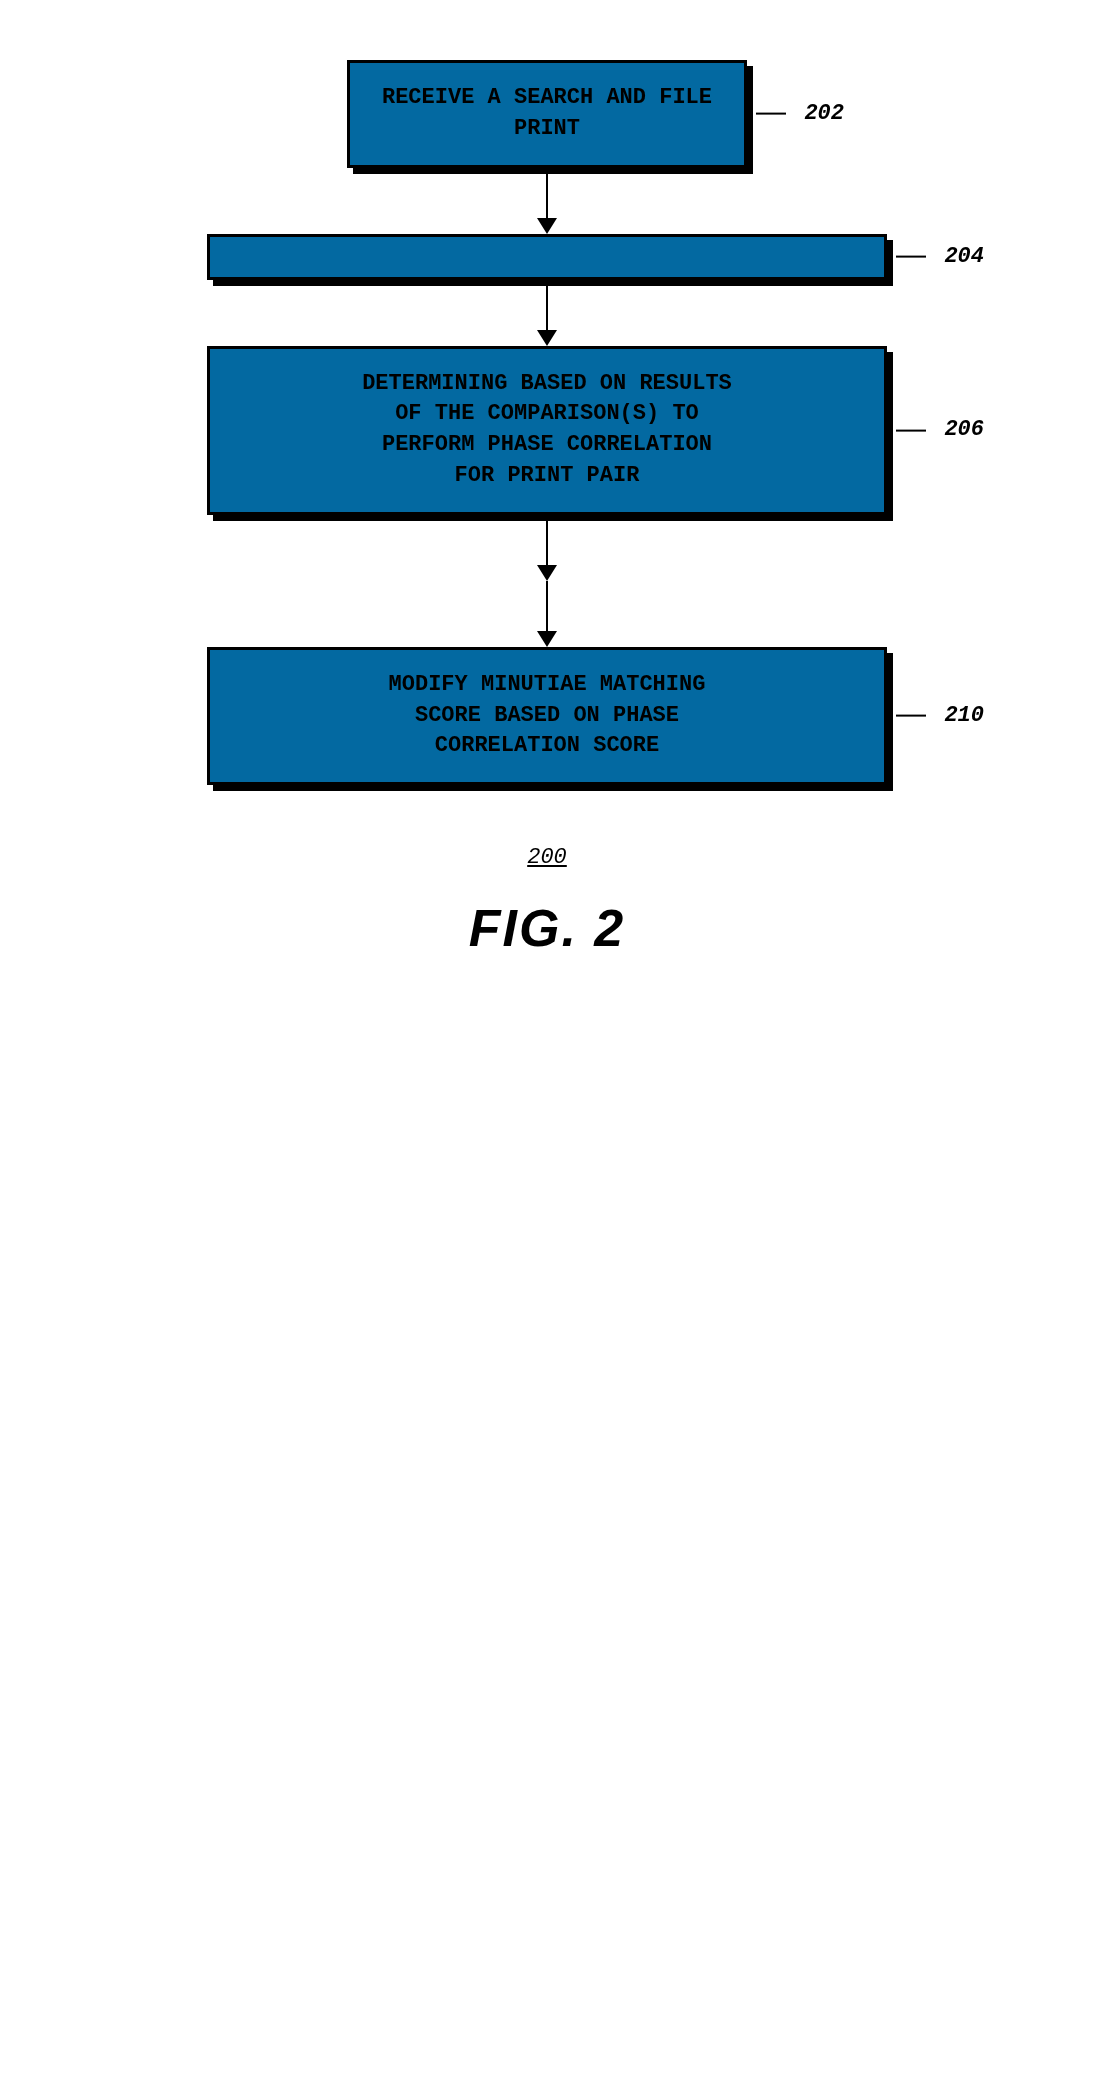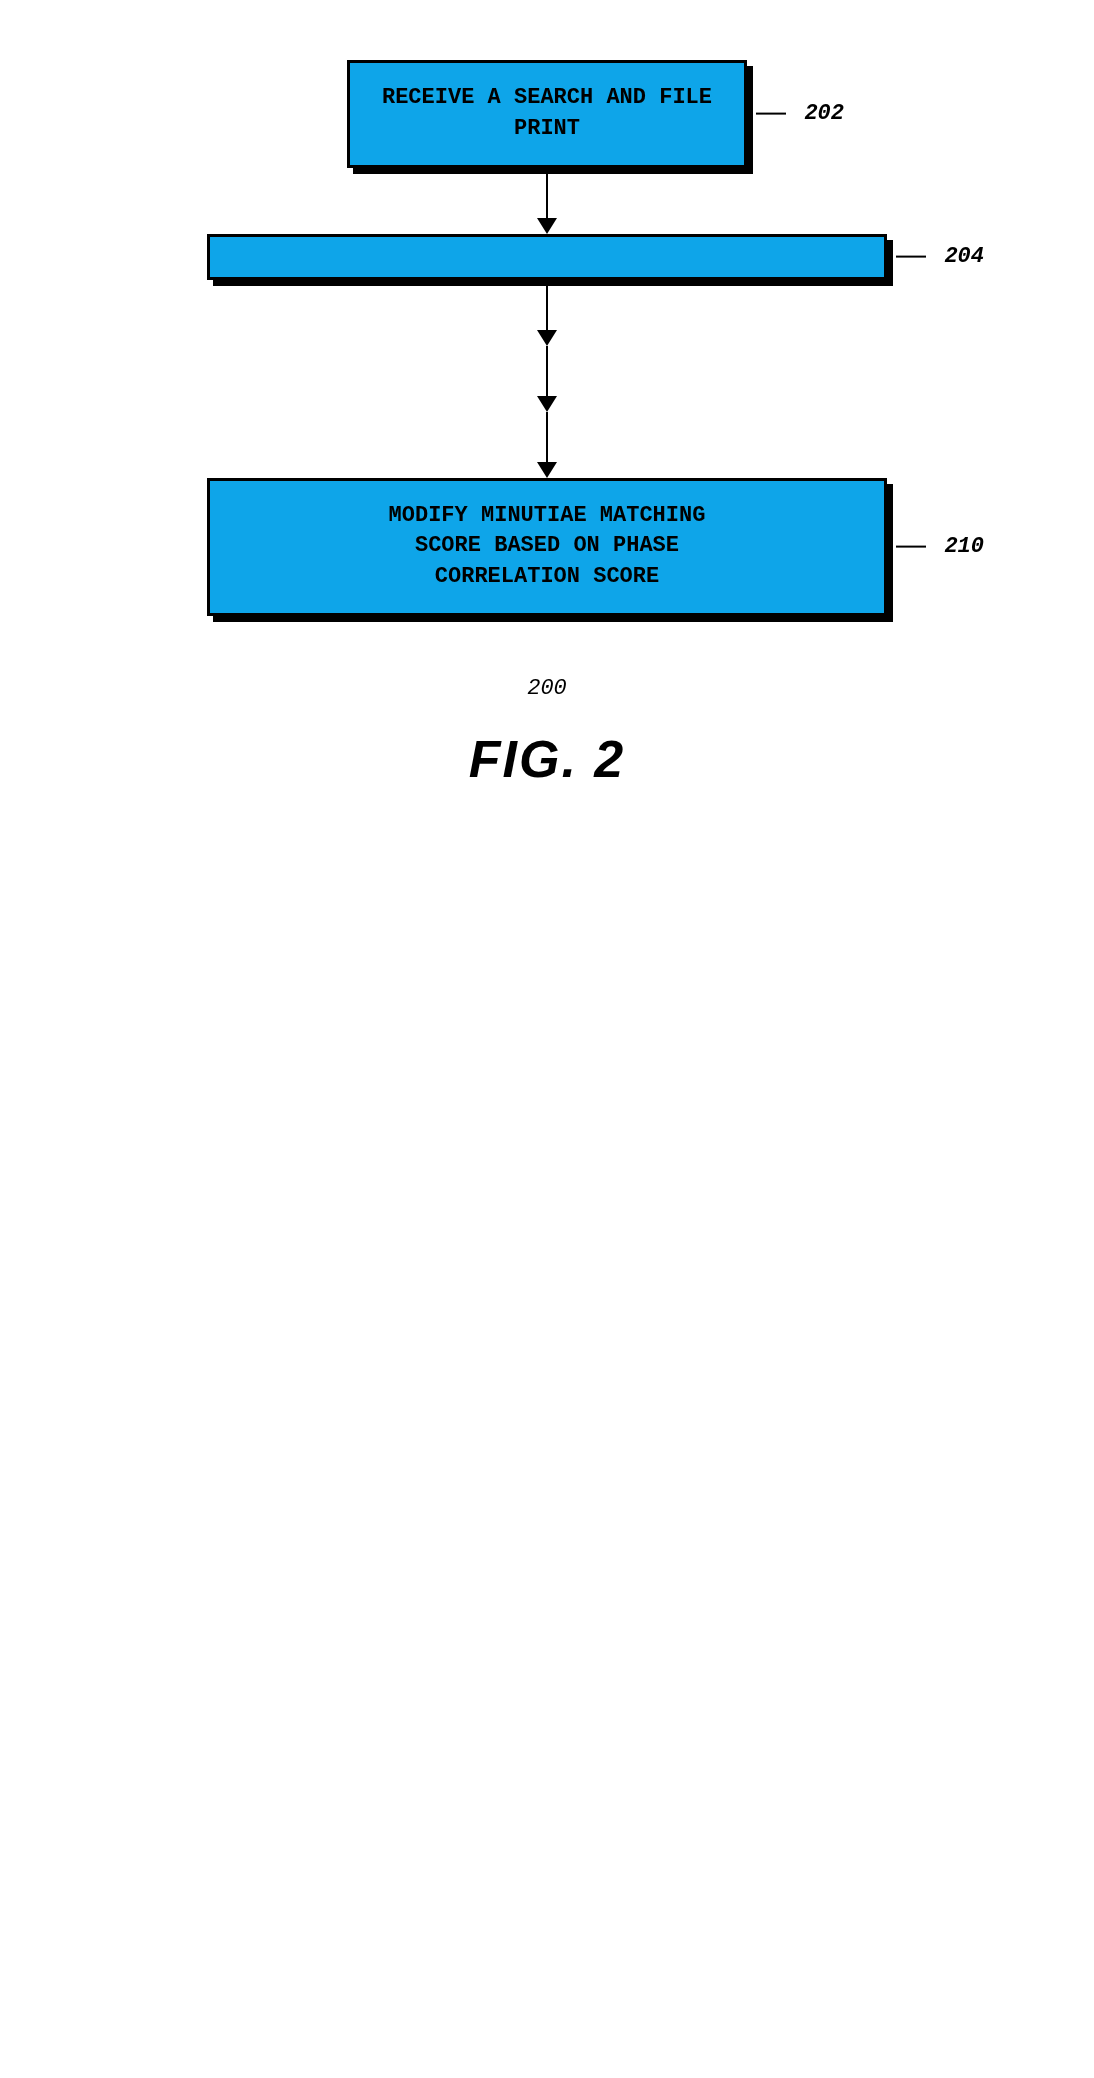--- a/index.html
+++ b/index.html
@@ -21,21 +21,21 @@
       width: 100%;
       height: 100%;
       display: flex;
       flex-direction: column;
       align-items: center;
       padding-top: 60px;
     }
 
     .flow-box {
       border: 3px solid #000;
-      background: #0ea5e9;
+      background: #0369a1;
       text-align: center;
       font-family: 'Courier New', Courier, monospace;
       font-size: 22px;
       font-weight: bold;
       text-transform: uppercase;
       padding: 20px 30px;
       position: relative;
       line-height: 1.4;
     }
 
@@ -82,20 +82,21 @@
       border-left: 10px solid transparent;
       border-right: 10px solid transparent;
       border-top: 16px solid #000;
     }
 
     .figure-label {
       margin-top: 60px;
       font-family: 'Courier New', Courier, monospace;
       font-size: 22px;
       font-style: italic;
+      text-decoration: underline;
     }
 
     .fig-title {
       margin-top: 28px;
       font-family: Liberation Sans, sans-serif;
       font-size: 52px;
       font-weight: 900;
       font-style: italic;
       letter-spacing: 2px;
     }
@@ -150,20 +151,29 @@
         <span>204</span>
       </div>
     </div>
   </div>
 
   <div class="arrow-down">
     <div class="arrow-line"></div>
     <div class="arrow-head"></div>
   </div>
 
+  <div style="position: relative; display: inline-block;">
+    <div class="flow-box box-206 box-shadow">
+      <span>DETERMINING BASED ON RESULTS<br>OF THE COMPARISON(S) TO<br>PERFORM PHASE CORRELATION<br>FOR PRINT PAIR</span>
+      <div class="ref-right">
+        <span class="ref-line"></span>
+        <span>206</span>
+      </div>
+    </div>
+  </div>
 
   <div class="arrow-down">
     <div class="arrow-line"></div>
     <div class="arrow-head"></div>
   </div>
 
 
   <div class="arrow-down">
     <div class="arrow-line"></div>
     <div class="arrow-head"></div>

